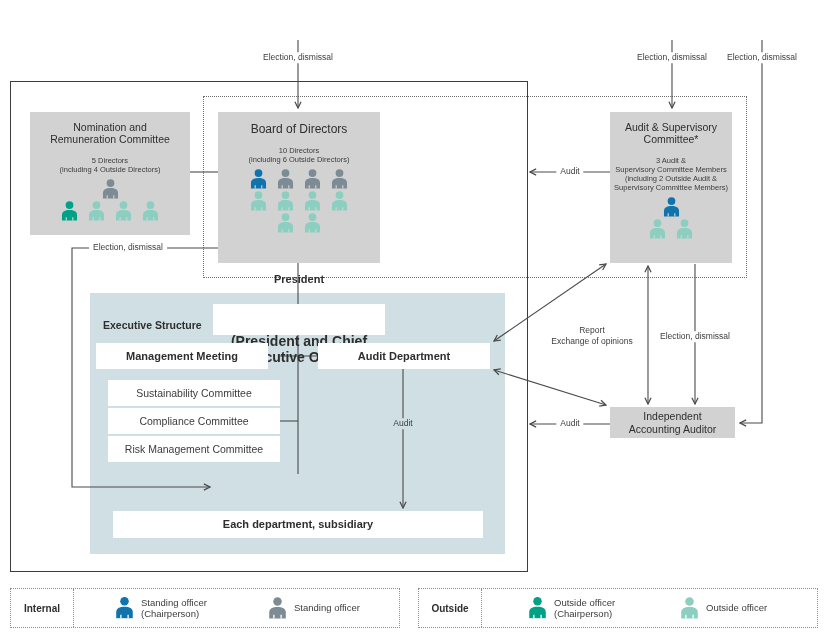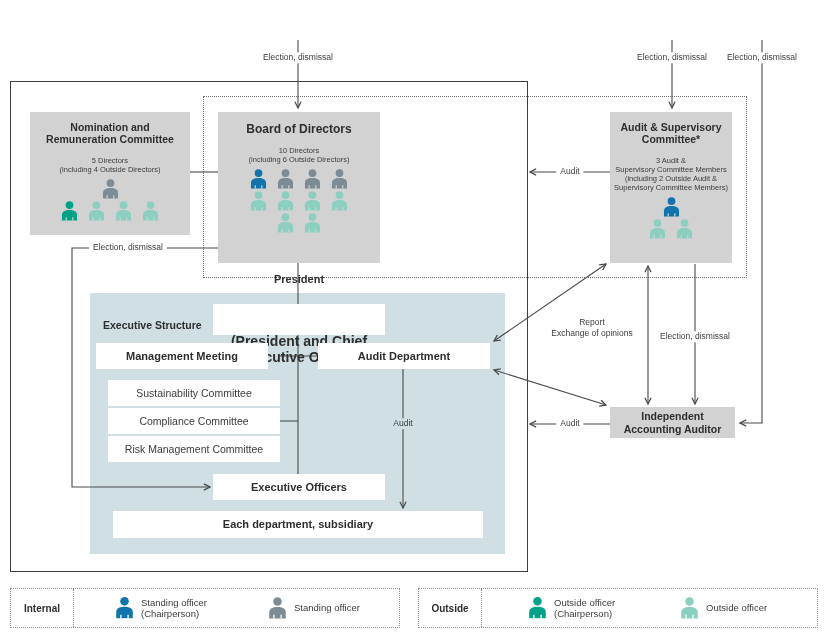--- a/index.html
+++ b/index.html
@@ -11,21 +11,21 @@
 
   .outer-box{position:absolute;left:10px;top:81px;width:516px;height:489px;border:1.5px solid #3d3d3d;z-index:1;}
   .dotted-box{position:absolute;left:203px;top:96px;width:542px;height:180px;border:1.2px dotted #6d6d6d;z-index:1;}
 
   .gray-box{position:absolute;background:#d2d2d2;z-index:2;text-align:center;}
   .nomination{left:30px;top:112px;width:160px;height:123px;padding-top:9px;box-sizing:border-box;}
   .board{left:218px;top:112px;width:162px;height:151px;padding-top:10px;box-sizing:border-box;}
   .asc{left:610px;top:112px;width:122px;height:151px;padding-top:9px;box-sizing:border-box;text-align:center;}
   .auditor{left:610px;top:407px;width:125px;height:31px;display:flex;align-items:center;justify-content:center;}
 
-  .box-title{font-weight:700;font-size:10.5px;line-height:1.18;color:#2e2e2e;}
+  .box-title{font-weight:400;font-size:10.5px;line-height:1.18;color:#2e2e2e;}
   .board .box-title{font-size:12px;}
   .box-sub{font-size:7.5px;line-height:1.2;color:#3c3c3c;margin-top:10px;}
   .auditor .box-title{font-size:10.5px;line-height:1.2;}
 
   .persons{margin-top:5px;}
   .person-row{display:flex;justify-content:center;gap:8px;margin-top:2px;}
   .person{width:19px;height:20px;display:block;}
   .legend .person{width:21px;height:22px;}
 
   .exec-bg{position:absolute;left:90px;top:293px;width:415px;height:261px;background:#cfdfe4;z-index:1;}
@@ -261,21 +261,21 @@
       <line x1="695" y1="264" x2="695" y2="404" marker-end="url(#arw)"></line>
       <line x1="610" y1="424" x2="530" y2="424" marker-end="url(#arw)"></line>
     </g>
   </svg>
 
   <div class="arrow-label" style="left:298px;top:58px;">Election, dismissal</div>
   <div class="arrow-label" style="left:672px;top:58px;">Election, dismissal</div>
   <div class="arrow-label" style="left:762px;top:58px;">Election, dismissal</div>
   <div class="arrow-label" style="left:570px;top:172px;">Audit</div>
   <div class="arrow-label" style="left:128px;top:248px;">Election, dismissal</div>
-  <div class="arrow-label" style="left:592px;top:328px;">
+  <div class="arrow-label" style="left:592px;top:336px;">
     <div>Report</div>
     <div>Exchange of opinions</div>
   </div>
   <div class="arrow-label" style="left:695px;top:337px;">Election, dismissal</div>
   <div class="arrow-label on-exec" style="left:403px;top:424px;">Audit</div>
   <div class="arrow-label" style="left:570px;top:424px;">Audit</div>
 
   <div class="exec-label">Executive Structure</div>
 
   <div class="white-box president">
@@ -289,23 +289,20 @@
     <div class="wb-title">Audit Department</div>
   </div>
   <div class="white-box sustain">
     <div class="wb-plain">Sustainability Committee</div>
   </div>
   <div class="white-box compliance">
     <div class="wb-plain">Compliance Committee</div>
   </div>
   <div class="white-box risk">
     <div class="wb-plain">Risk Management Committee</div>
-  </div>
-  <div class="white-box execoff">
-    <div class="wb-title">Executive Officers</div>
   </div>
   <div class="white-box eachdept">
     <div class="wb-title">Each department, subsidiary</div>
   </div>
 
   <div class="legend legend-internal">
     <div class="legend-label">Internal</div>
     <div class="legend-sep"></div>
     <div class="legend-item" style="left:103px;">
       <span>

